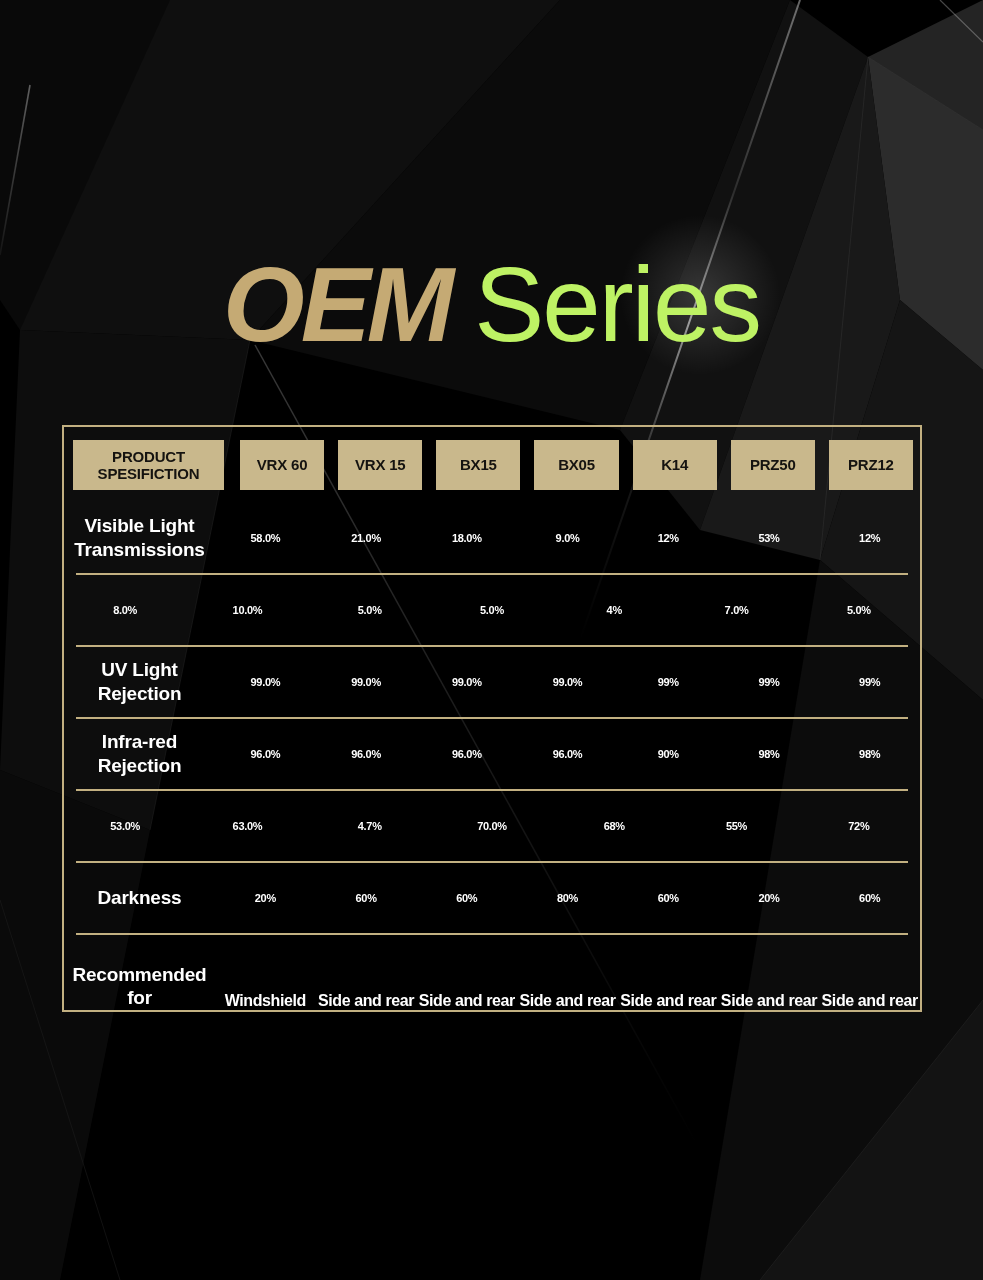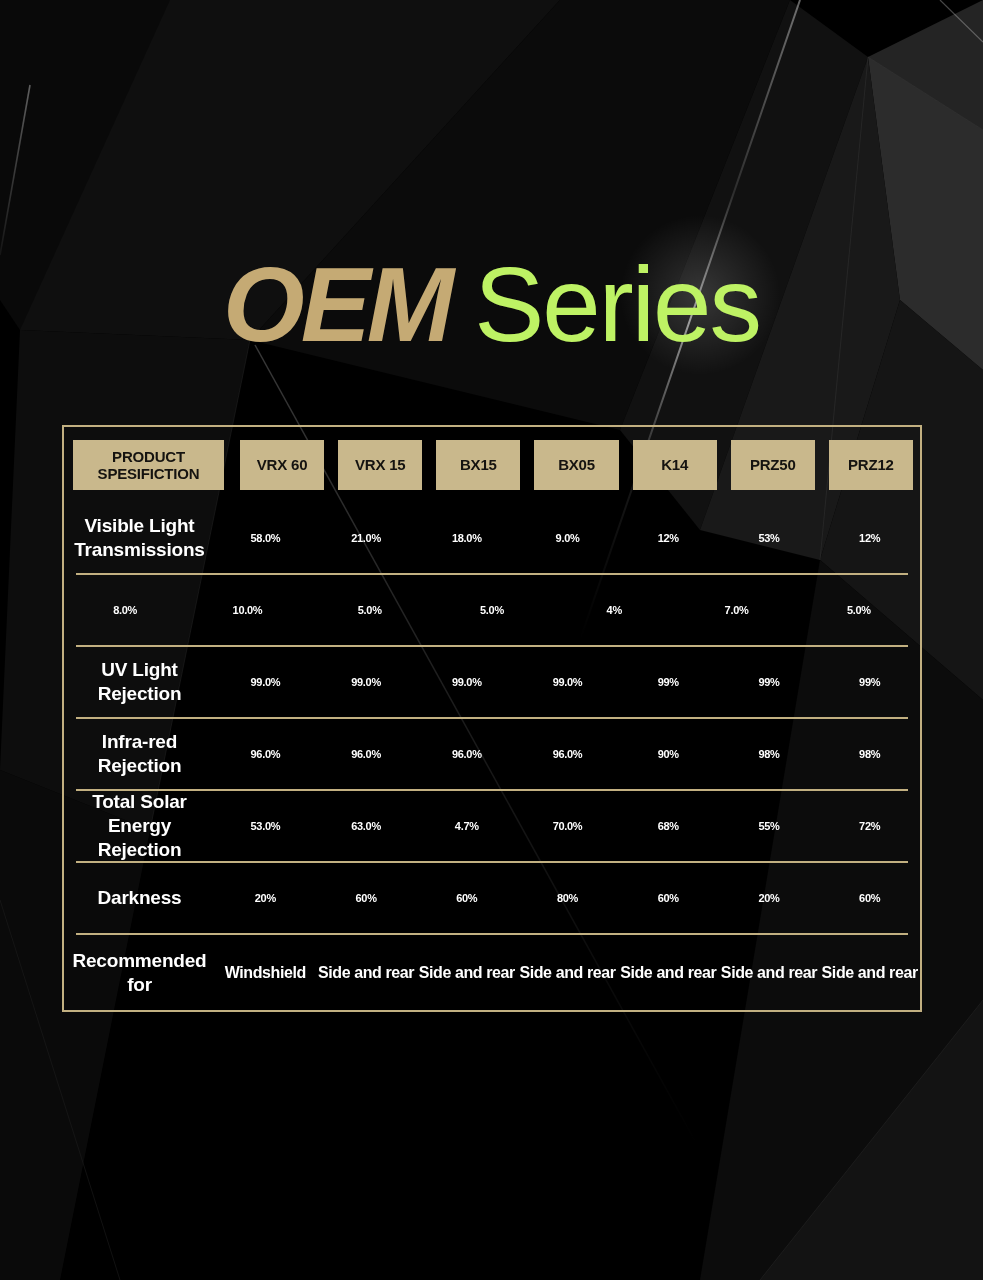--- a/index.html
+++ b/index.html
@@ -30,21 +30,21 @@
 
   
   .spec-table{
     position:absolute;left:62px;top:425px;width:856px;
     border:2px solid var(--gold-line,#c2b081);
     z-index:2;background:transparent;
   }
   .row{display:flex;align-items:center;}
   .header-row{height:76px;}
   .data-row{height:70px;}
-  .last-row{height:75px;}
+  .last-row{height:75px;align-items:flex-end;}
 
   .hbox{flex:1;display:flex;align-items:center;justify-content:center;padding:0 7px;}
   .hbox.product{flex:0 0 151px;padding:0 9px;}
   .hcell{
     width:100%;height:50px;
     background:var(--gold,#c9b88c);
     color:#151310;
     display:flex;align-items:center;justify-content:center;
     text-align:center;
     font-weight:700;font-size:15px;line-height:1.15;letter-spacing:-0.2px;
@@ -195,21 +195,20 @@
     <div class="value-cell">96.0%</div>
     <div class="value-cell">96.0%</div>
     <div class="value-cell">96.0%</div>
     <div class="value-cell">90%</div>
     <div class="value-cell">98%</div>
     <div class="value-cell">98%</div>
   </div>
   <div class="divider"></div>
 
   <div class="row data-row">
-    <div class="label-cell">Total Solar Energy Rejection</div>
     <div class="value-cell">53.0%</div>
     <div class="value-cell">63.0%</div>
     <div class="value-cell">4.7%</div>
     <div class="value-cell">70.0%</div>
     <div class="value-cell">68%</div>
     <div class="value-cell">55%</div>
     <div class="value-cell">72%</div>
   </div>
   <div class="divider"></div>
 

